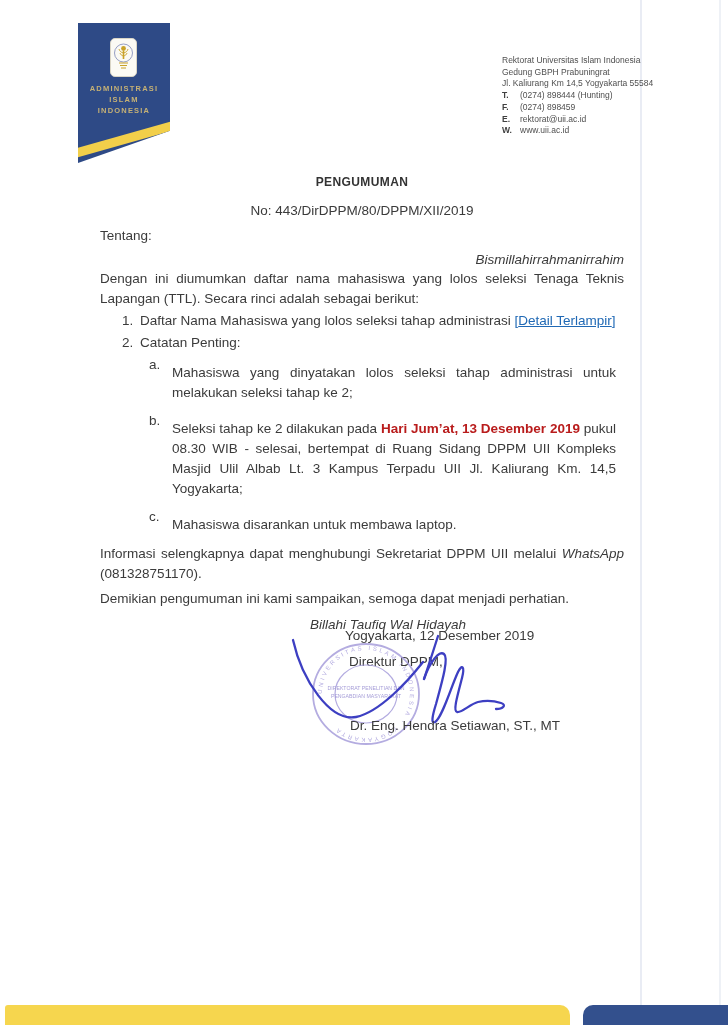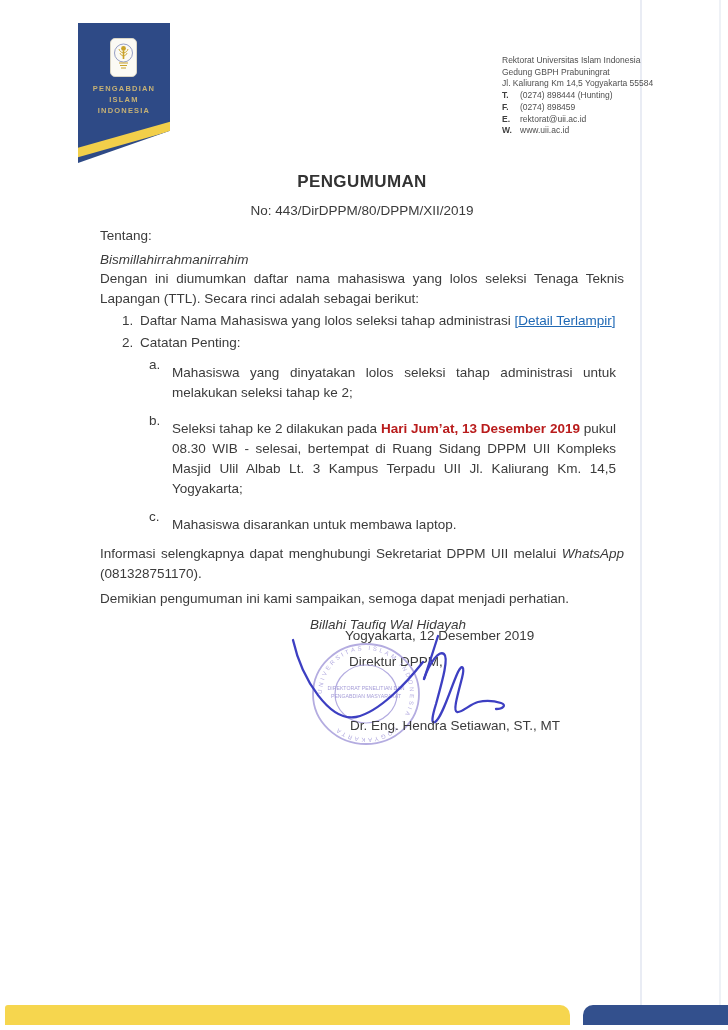--- a/index.html
+++ b/index.html
@@ -22,27 +22,27 @@
   .banner-title { position:absolute; left:0; top:60px; width:100%; text-align:center;
                   color:#c6b175; font-weight:bold; font-size:7.5px; letter-spacing:1.2px; line-height:11px; }
 
   
   .contact { position:absolute; left:502px; top:55px; font-size:8.5px; line-height:11.7px; color:#4f4f4f; }
   .c-row { display:flex; }
   .c-label { font-weight:bold; width:13px; margin-right:5px; color:#404040; }
 
   
   .doc { position:absolute; left:100px; top:173px; width:524px; font-size:13.5px; color:#3b3b3b; }
-  .h-title { text-align:center; font-weight:bold; font-size:17px; letter-spacing:0.4px;
+  .h-title { text-align:center; font-weight:bold; font-size:12px; letter-spacing:0.4px;
              line-height:18px; margin-bottom:12px; color:#333; }
   .h-no { text-align:center; font-size:13.5px; line-height:16px; margin-bottom:9px; }
   .h-tentang { text-align:left; font-size:13.5px; line-height:16px; margin-bottom:8px; }
   .h-subject { text-align:center; font-weight:bold; font-size:14px; line-height:22px; color:#333; }
   .h-subject.last { margin-bottom:2px; }
-  .h-bismillah { text-align:left; font-style:italic; font-size:13.5px; line-height:16px; margin-bottom:1px; }
+  .h-bismillah { text-align:right; font-style:italic; font-size:13.5px; line-height:16px; margin-bottom:1px; }
   .para { margin:0; text-align:justify; line-height:20px; }
   .intro { margin-bottom:2px; }
   .li { display:flex; line-height:20px; margin-bottom:2px; }
   .li-num { width:18px; margin-left:22px; flex:none; }
   .li-text { flex:1; }
   .sub { display:flex; line-height:20px; }
   .sub-label { width:15px; margin-left:49px; flex:none; }
   .sub-text { flex:1; margin:8px; text-align:justify; line-height:20px; }
   .info { margin-top:1px; margin-bottom:5px; }
   .closing { margin-bottom:6px; }
@@ -78,21 +78,21 @@
     <div class="emblem">
       <svg width="25" height="37" viewBox="0 0 25 37">
         <circle cx="12.5" cy="14" r="9" fill="none" stroke="#7b86b8" stroke-width="0.8"></circle>
         <circle cx="12.5" cy="9.5" r="2.4" fill="#c9a227"></circle>
         <path d="M12.5,12 L12.5,20" stroke="#c9a227" stroke-width="1.6" fill="none"></path>
         <path d="M12.5,14 C10,13.5 8.5,12 8,10 M12.5,14 C15,13.5 16.5,12 17,10 M12.5,17 C10.5,16.5 9.5,15.5 9,14 M12.5,17 C14.5,16.5 15.5,15.5 16,14" stroke="#c9a227" stroke-width="0.9" fill="none"></path>
         <path d="M8,24 h9 M9,26.5 h7 M10,29 h5" stroke="#c9a227" stroke-width="1.2" fill="none"></path>
       </svg>
     </div>
     <div class="banner-title">
-      <div>PENGABDIAN</div>
+      <div>ADMINISTRASI</div>
       <div>ISLAM</div>
       <div>INDONESIA</div>
     </div>
   </div>
 
   <div class="contact">
     <div>Rektorat Universitas Islam Indonesia</div>
     <div>Gedung GBPH Prabuningrat</div>
     <div>Jl. Kaliurang Km 14,5 Yogyakarta 55584</div>
     <div class="c-row">

